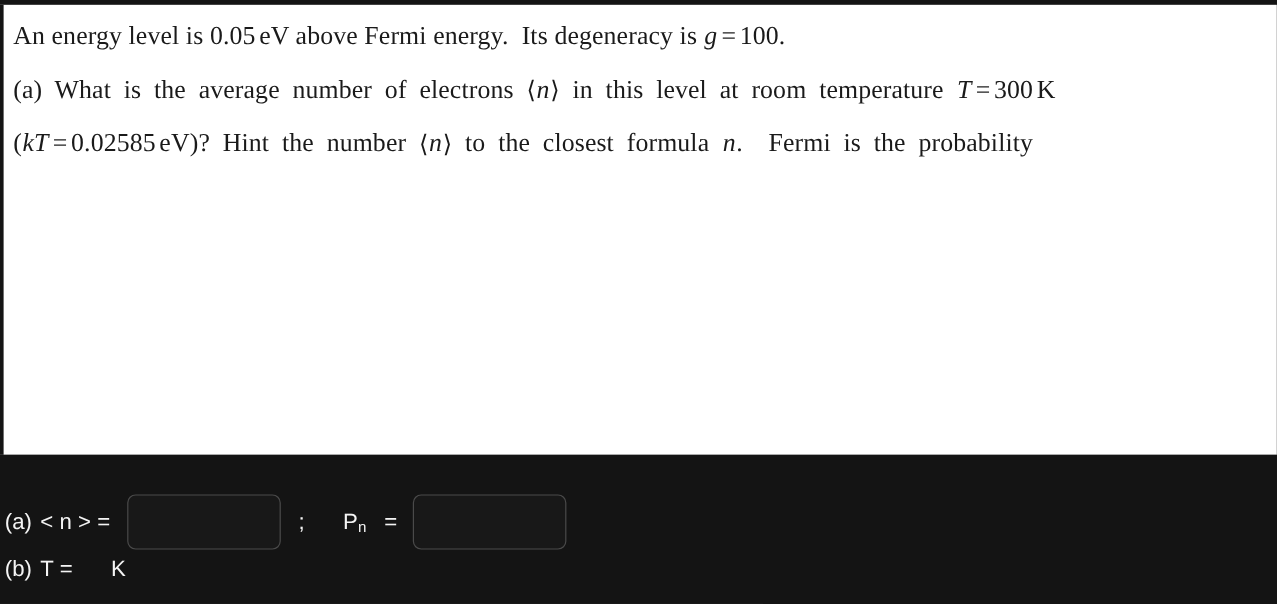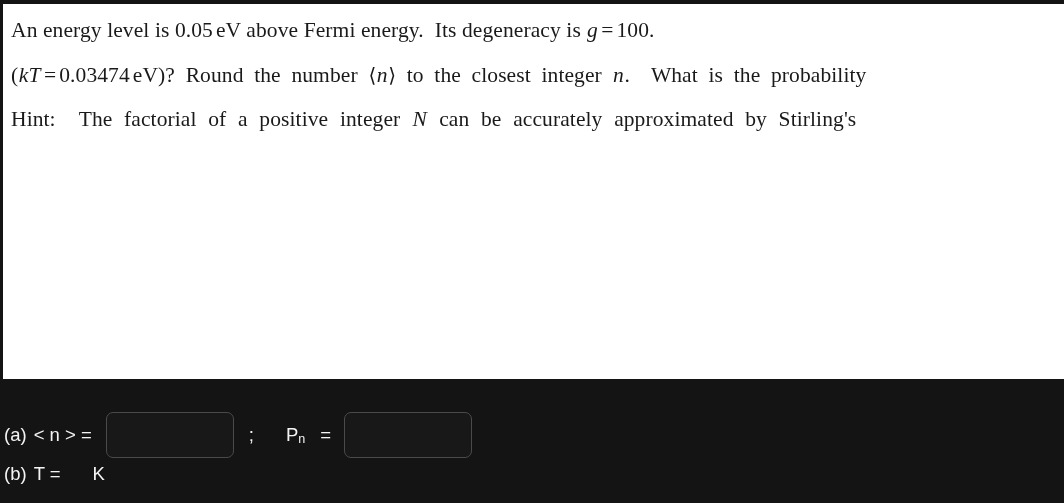--- a/index.html
+++ b/index.html
@@ -180,39 +180,40 @@
     <div class="problem-inner">
 
       <div class="pline">
         <span>An energy level is</span>
         <span class="mn">0.05</span><span class="unitsp"></span><span class="mn">eV</span>
         <span>above Fermi energy.</span>&nbsp;
         <span>Its degeneracy is</span>
         <span class="mi">g</span><span class="op">=</span><span class="mn">100.</span>
       </div>
 
-
       <div class="pline ws-a">
-        <span class="mn">(</span><span class="mi">kT</span><span class="op">=</span><span class="mn">0.03474</span><span class="unitsp"></span><span class="mn">eV</span><span class="mn">)?</span>
-        <span>Round the number</span>
+        <span>(a)</span>
+        <span>What is the average number of electrons</span>
         <span class="angle">⟨</span><span class="mi">n</span><span class="angle">⟩</span>
-        <span>to the closest integer</span>
+        <span>in this level at room temperature</span>
+        <span class="mi">T</span><span class="op">=</span><span class="mn">300</span><span class="unitsp"></span><span class="mn">K</span>
+      </div>
+
+      <div class="pline ws-a">
+        <span class="mn">(</span><span class="mi">kT</span><span class="op">=</span><span class="mn">0.02585</span><span class="unitsp"></span><span class="mn">eV</span><span class="mn">)?</span>
+        <span>Hint the number</span>
+        <span class="angle">⟨</span><span class="mi">n</span><span class="angle">⟩</span>
+        <span>to the closest formula</span>
         <span class="mi">n</span><span>.</span>&nbsp;
-        <span>What is the probability</span>
+        <span>Fermi is the probability</span>
       </div>
 
 
 
 
-      <div class="pline ws-c">
-        <span>Hint:</span>&nbsp;
-        <span>The  factorial  of  a  positive  integer</span>
-        <span class="mi">N</span>
-        <span>can  be  accurately  approximated  by  Stirling's</span>
-      </div>
 
 
     </div>
   </div>
 
   <div class="answer-panel">
 
     <div class="ans-row ans-row-a">
       <span class="paren">(a)</span>
       <span class="gap-sm"></span>

